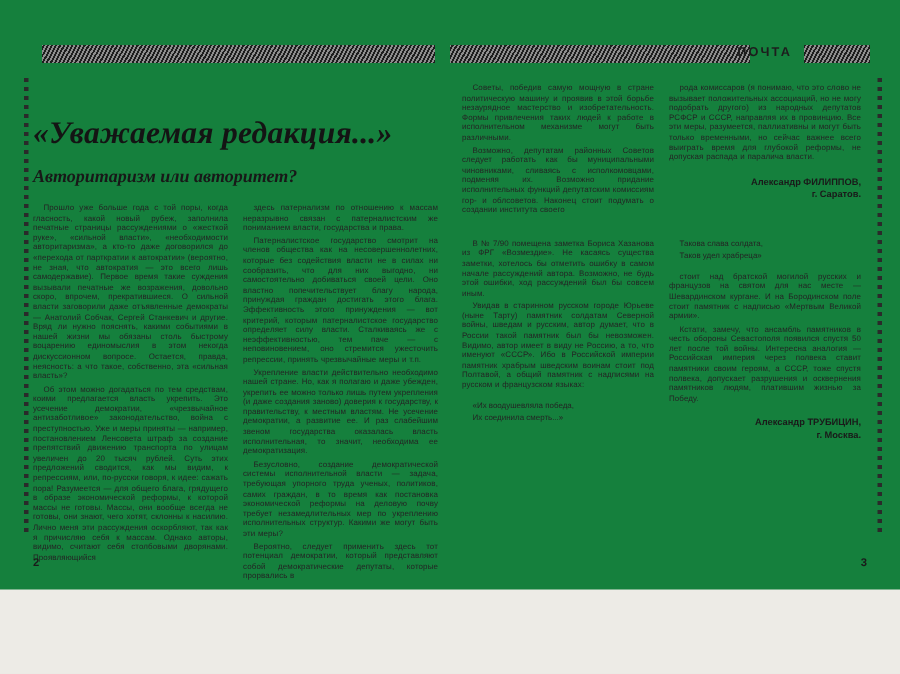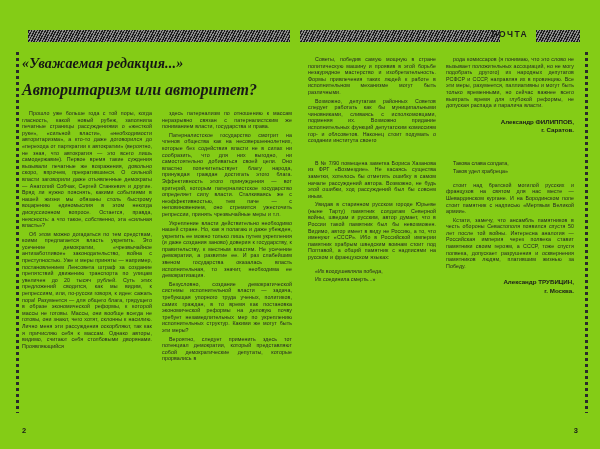--- a/index.html
+++ b/index.html
@@ -11,22 +11,22 @@
     position:relative;
   }
   .spread{
     position:absolute;
     left:0;top:0;width:600px;height:449px;
     background:#edebe6;
     display:flex;
   }
   .page{
     position:relative;
-    width:300px;height:449px;
-    background:#84cc16;
+    width:300px;height:393px;
+    background:#15803d;
     box-sizing:border-box;
   }
   .page.left{ padding:0 8px 0 22px; }
   .page.right{ padding:0 22px 0 8px; }
 
   
   .headband{
     position:absolute;
     top:30px;height:12px;
     background:
@@ -61,31 +61,31 @@
       );
   }
   .left .vrule{ left:16px; }
   .right .vrule{ right:12px; }
 
   
   .title-main{
     font-family:"Liberation Serif", serif;
     font-style:italic;
     font-weight:bold;
-    font-size:14px;
+    font-size:21px;
     color:#141414;
     margin:0;
-    padding-top:56px;
+    padding-top:76px;
     letter-spacing:.2px;
   }
   .title-sub{
     font-family:"Liberation Serif", serif;
     font-style:italic;
     font-weight:bold;
-    font-size:16px;
+    font-size:12px;
     color:#181818;
     margin:9px 0 0 0;
   }
   .title-second{
     font-family:"Liberation Serif", serif;
     font-style:italic;
     font-weight:bold;
     font-size:14.5px;
     color:#141414;
     margin:0 0 10px 0;

